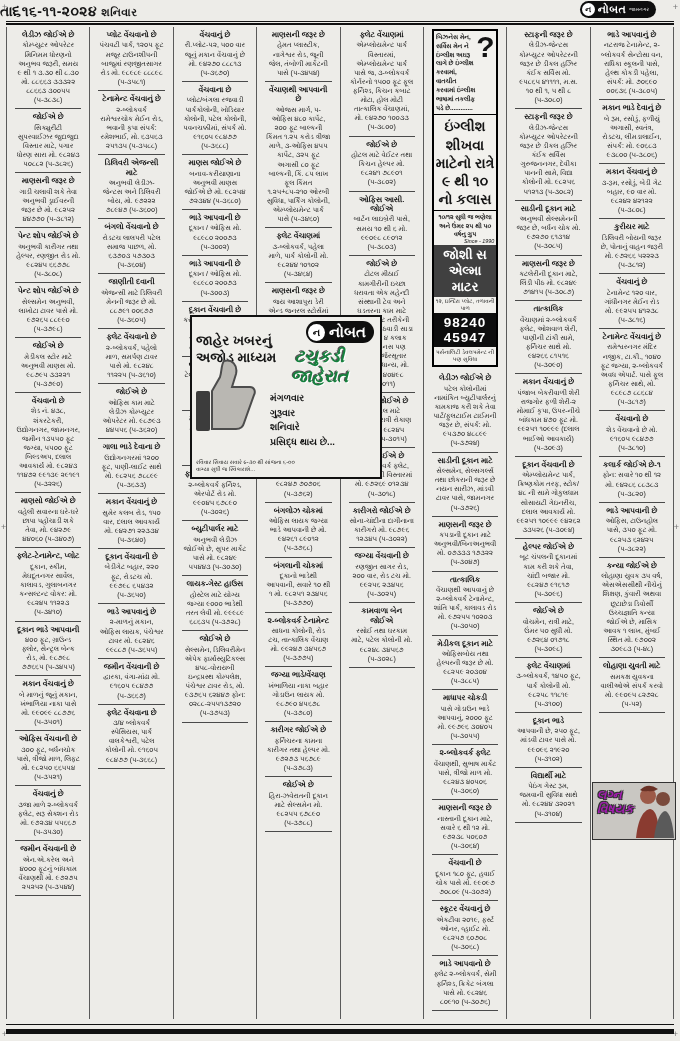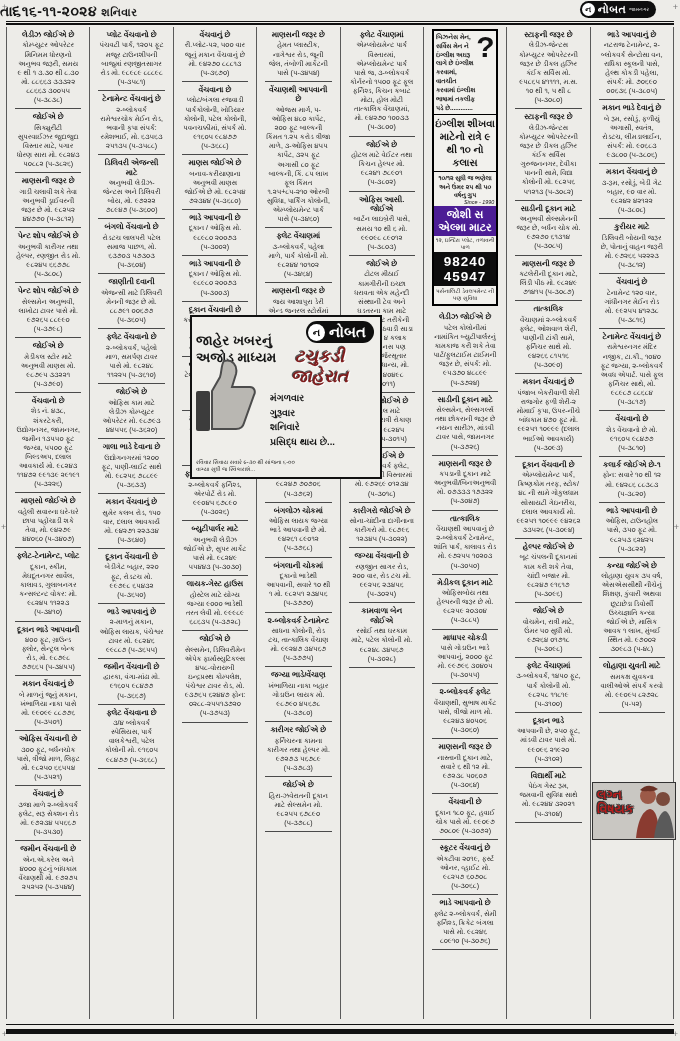--- a/index.html
+++ b/index.html
@@ -25,47 +25,47 @@
   .col:first-child{border-left:1px solid #5a5a5a;}
   .ad{border-bottom:1px solid #4a4a4a;padding:3px 1px 4px;}
   .ad .t{font-weight:bold;font-size:7.6px;text-align:center;margin:0 0 1px;line-height:1.25;}
   .ad .b{font-size:6.9px;line-height:1.32;text-align:center;margin:0;word-break:break-word;}
   .ad .c{font-size:6.9px;}
   
   .qa{border:2px solid #000;background:#f2f1ed;margin:2px 0 3px;}
   .qa-row{display:flex;border-bottom:1px solid #000;}
   .qa-txt{flex:1;font-size:6.3px;font-weight:bold;line-height:1.4;padding:2px 1px 2px 2px;}
   .qa-q{width:20px;font-size:30px;font-weight:900;line-height:.95;padding-top:2px;}
-  .qa-class{font-size:10px;font-weight:bold;text-align:center;padding:2px 1px;border-bottom:1px solid #000;line-height:1.3;}
+  .qa-class{font-size:14px;font-weight:bold;text-align:center;padding:2px 1px;border-bottom:1px solid #000;line-height:1.3;}
   .qa-grp{font-size:6.2px;font-weight:bold;text-align:center;padding:2px 1px 0;line-height:1.35;}
   .qa-since{font-size:5.4px;text-align:right;padding:0 2px 1px 0;font-style:italic;}
-  .qa-name{background:#4c1d95;color:#fff;font-weight:bold;text-align:center;font-size:11px;padding:2px 0;}
+  .qa-name{background:#404040;color:#fff;font-weight:bold;text-align:center;font-size:13px;padding:2px 0;}
   .qa-addr{font-size:5.6px;text-align:center;padding:1px 0;}
   .qa-phone{background:#0d0d0d;color:#fff;font-weight:bold;text-align:center;font-size:13.5px;letter-spacing:1px;padding:2px 0;}
   .qa-note{font-size:5.7px;text-align:center;padding:2px 1px;}
   
   .promo{position:absolute;left:190px;top:315px;width:188px;height:160px;border:2px solid #111;
          background:#efeeea;overflow:hidden;}
   .promo .p-title{position:absolute;left:4px;top:4px;width:95px;font-size:13.5px;font-weight:bold;line-height:1.25;margin-top:12px;}
   .promo .p-logo{position:absolute;right:6px;top:4px;height:22px;background:#0e0e0e;color:#fff;border-radius:11px;
          display:flex;align-items:center;padding:0 8px 0 2px;}
   .promo .p-logo .emblem{width:17px;height:17px;border-radius:50%;background:#fff;color:#0e0e0e;font-size:10px;
          line-height:17px;text-align:center;font-weight:bold;margin-right:4px;}
   .promo .p-logo .brand{font-size:15px;font-weight:bold;}
   .promo .p-big{position:absolute;right:8px;top:30px;width:105px;text-align:center;
-         font-size:17px;font-weight:bold;font-style:italic;color:#7f1d1d;
+         font-size:17px;font-weight:bold;font-style:italic;color:#15803d;
          text-shadow:1px 1px 0 #fff,-1px -1px 0 #555;line-height:1.2;}
   .promo .p-days{position:absolute;right:10px;top:74px;width:100px;font-size:9.5px;font-weight:bold;line-height:1.55;}
   .promo .p-thumb{position:absolute;left:2px;top:40px;}
   .promo .p-note{position:absolute;left:4px;bottom:3px;width:108px;font-size:5.6px;line-height:1.35;}
   
   .matri{position:absolute;left:592px;top:782px;width:82px;height:56px;border:1px solid #333;
          background:#c9c7c2;overflow:hidden;}
-  .matri .m-txt{position:absolute;left:4px;top:5px;font-size:12.5px;font-weight:bold;
-         color:#b91c1c;text-shadow:1px 1px 0 #333,-1px -1px 0 #333,1px -1px 0 #333,-1px 1px 0 #333;line-height:1.15;}
+  .matri .m-txt{position:absolute;left:4px;top:5px;font-size:12.5px;font-weight:bold;font-style:italic;
+         color:#a21caf;text-shadow:1px 1px 0 #333,-1px -1px 0 #333,1px -1px 0 #333,-1px 1px 0 #333;line-height:1.15;}
   .matri svg{position:absolute;right:1px;top:1px;}
   
   .bot1{position:absolute;left:6px;right:6px;bottom:16px;border-top:1px solid #111;}
   .bot2{position:absolute;left:6px;right:6px;bottom:7px;height:5px;background:#111;}
 </style>
 </head>
 <body>
 
 <div class="page">
 

